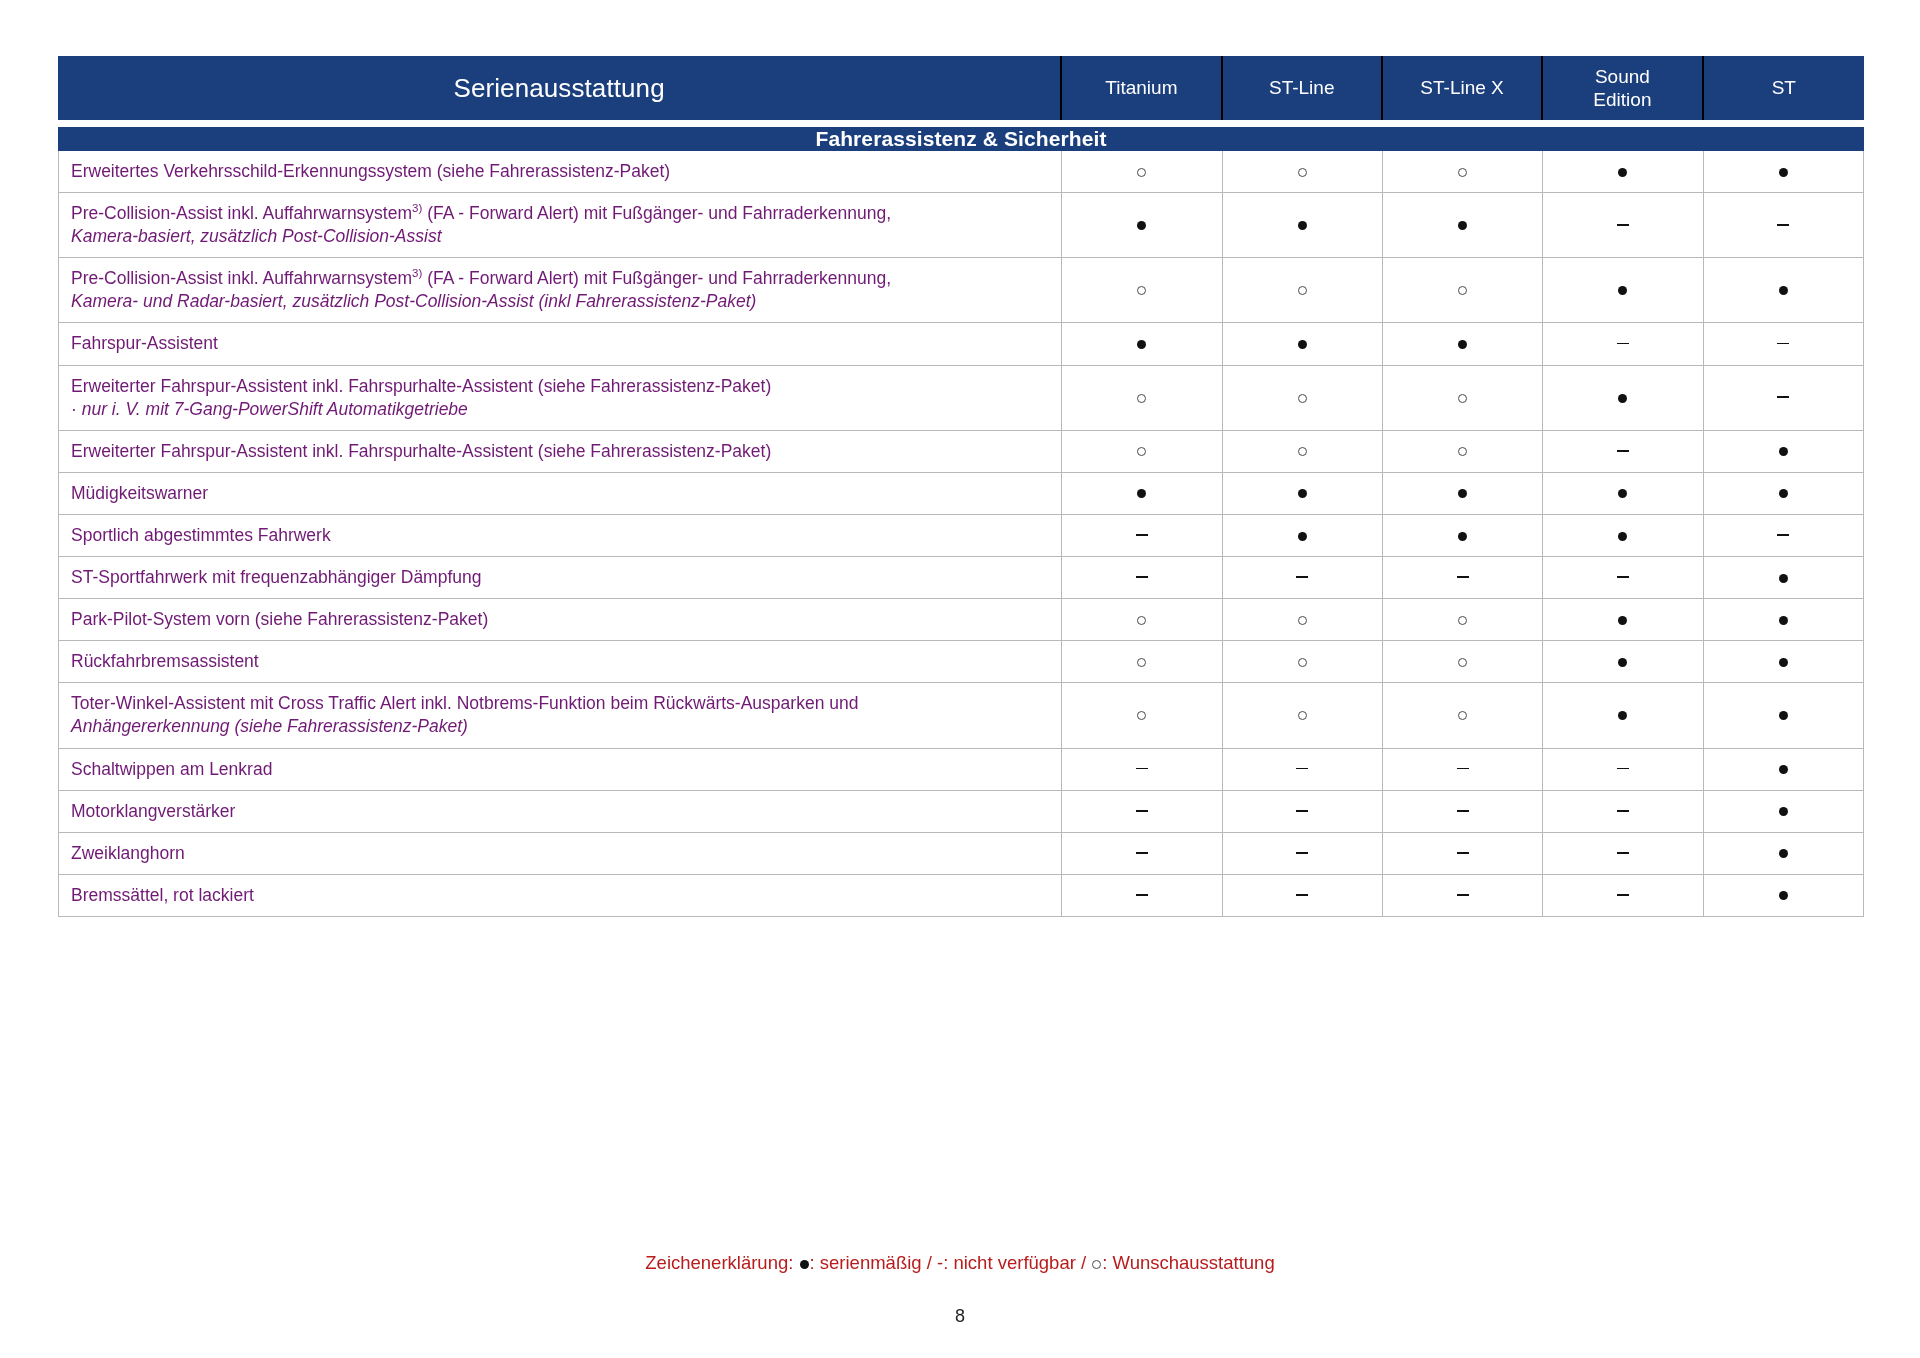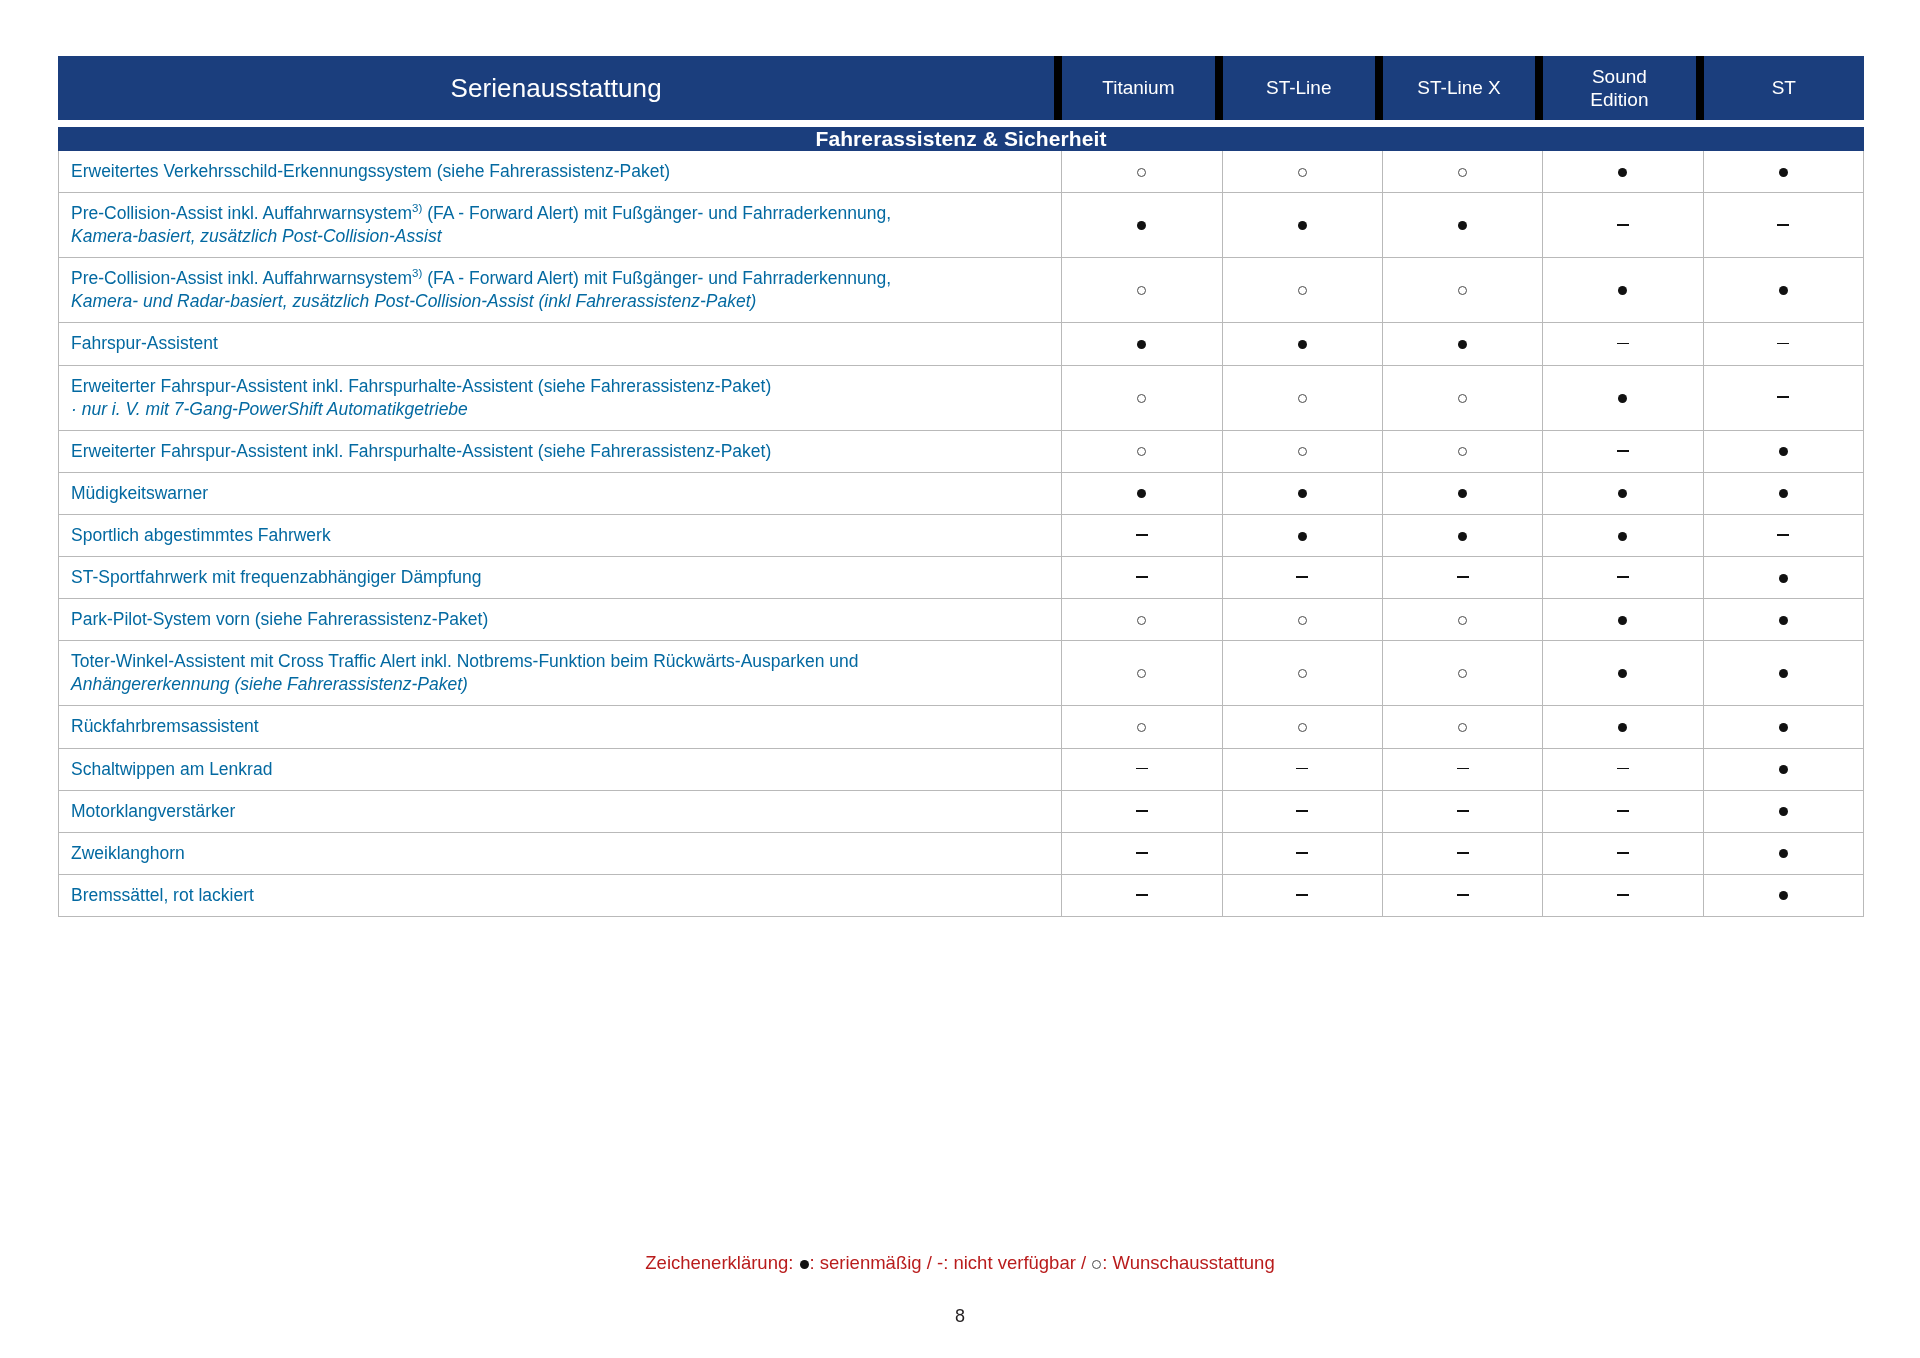--- a/index.html
+++ b/index.html
@@ -40,21 +40,21 @@
     table-layout: fixed;
   }
 
   
   .hdr-row th {
     background: #1b3e7d;
     color: #ffffff;
     vertical-align: middle;
     padding: 0;
     height: 64px;
-    border-right: 8px solid #000000;
+    border-right: 2px solid #000000;
     font-weight: normal;
   }
   .hdr-row th:last-child { border-right: none; }
 
   .hdr-title {
     font-size: 26px;
     text-align: center;
     letter-spacing: .1px;
     padding: 0 14px;
   }
@@ -88,21 +88,21 @@
   tbody.body-rows tr:last-child td {
     border-bottom: 1px solid #b9b9b9;
   }
 
   td.feat {
     font-size: 17.5px;
     line-height: 1.32;
     padding: 9px 10px 9px 12px;
     vertical-align: middle;
     border-right: 1px solid #b9b9b9;
-    color: #0369a1;
+    color: #701a75;
   }
   td.feat .sub {
     display: block;
     font-style: italic;
   }
   td.feat sup {
     font-size: 11.5px;
     vertical-align: super;
     line-height: 0;
   }
@@ -287,29 +287,29 @@
           </tr>
           <tr>
             <td class="feat"><span>Park-Pilot-System vorn (siehe Fahrerassistenz-Paket)</span></td>
             <td class="mark"><span class="sym sym-open"></span></td>
             <td class="mark"><span class="sym sym-open"></span></td>
             <td class="mark"><span class="sym sym-open"></span></td>
             <td class="mark"><span class="sym sym-filled"></span></td>
             <td class="mark"><span class="sym sym-filled"></span></td>
           </tr>
           <tr>
+            <td class="feat"><span>Rückfahrbremsassistent</span></td>
+            <td class="mark"><span class="sym sym-open"></span></td>
+            <td class="mark"><span class="sym sym-open"></span></td>
+            <td class="mark"><span class="sym sym-open"></span></td>
+            <td class="mark"><span class="sym sym-filled"></span></td>
+            <td class="mark"><span class="sym sym-filled"></span></td>
+          </tr>
+          <tr>
             <td class="feat"><span>Toter-Winkel-Assistent mit Cross Traffic Alert inkl. Notbrems-Funktion beim Rückwärts-Ausparken und</span><span class="sub">Anhängererkennung (siehe Fahrerassistenz-Paket)</span></td>
-            <td class="mark"><span class="sym sym-open"></span></td>
-            <td class="mark"><span class="sym sym-open"></span></td>
-            <td class="mark"><span class="sym sym-open"></span></td>
-            <td class="mark"><span class="sym sym-filled"></span></td>
-            <td class="mark"><span class="sym sym-filled"></span></td>
-          </tr>
-          <tr>
-            <td class="feat"><span>Rückfahrbremsassistent</span></td>
             <td class="mark"><span class="sym sym-open"></span></td>
             <td class="mark"><span class="sym sym-open"></span></td>
             <td class="mark"><span class="sym sym-open"></span></td>
             <td class="mark"><span class="sym sym-filled"></span></td>
             <td class="mark"><span class="sym sym-filled"></span></td>
           </tr>
           <tr>
             <td class="feat"><span>Schaltwippen am Lenkrad</span></td>
             <td class="mark"><span class="sym sym-dash"></span></td>
             <td class="mark"><span class="sym sym-dash"></span></td>

